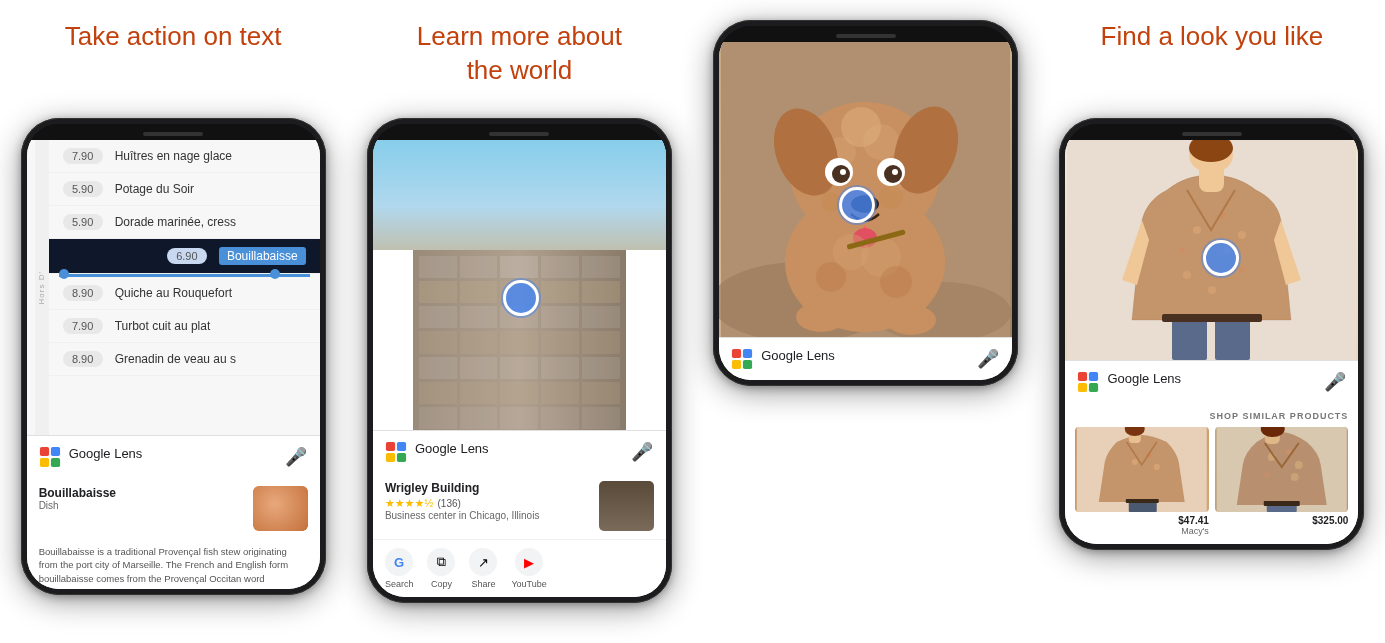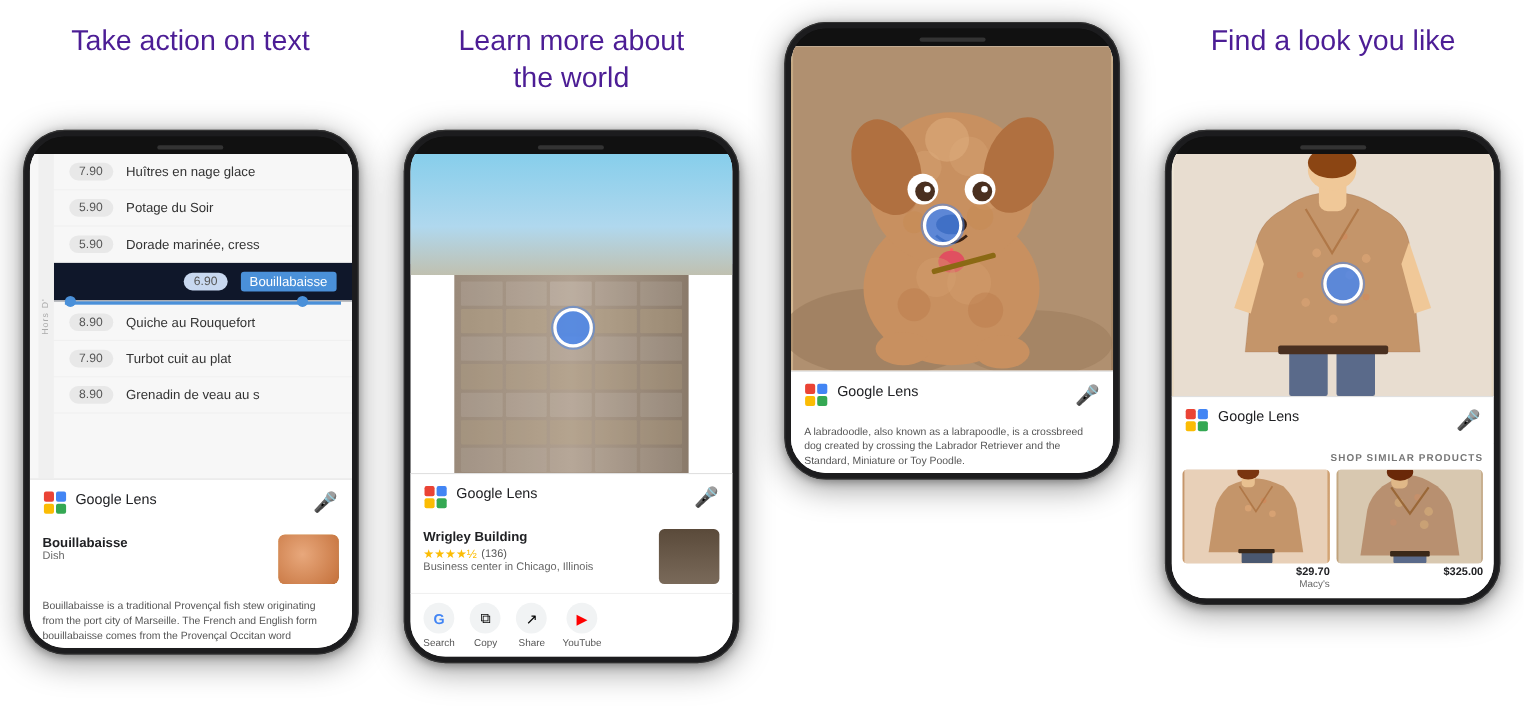--- a/index.html
+++ b/index.html
@@ -26,21 +26,21 @@
       display: flex;
       flex-direction: column;
       align-items: center;
       padding-top: 20px;
       position: relative;
     }
 
     .column-title {
       font-size: 26px;
       font-weight: 400;
-      color: #4c1d95;
+      color: #c2410c;
       text-align: center;
       line-height: 1.3;
       margin-bottom: 18px;
       min-height: 80px;
       display: flex;
       align-items: flex-start;
       justify-content: center;
       padding: 0 20px;
     }
 
@@ -589,21 +589,20 @@
             <svg class="lens-icon" viewBox="0 0 24 24">
               <rect width="10" height="10" x="1" y="1" rx="2" fill="#EA4335"></rect>
               <rect width="10" height="10" x="13" y="1" rx="2" fill="#4285F4"></rect>
               <rect width="10" height="10" x="1" y="13" rx="2" fill="#FBBC04"></rect>
               <rect width="10" height="10" x="13" y="13" rx="2" fill="#34A853"></rect>
             </svg>
             <span class="lens-title">Google Lens</span>
             <span style="color:#4285f4; font-size:18px;">🎤</span>
           </div>
 
-          <div class="result-desc">A labradoodle, also known as a labrapoodle, is a crossbreed dog created by crossing the Labrador Retriever and the Standard, Miniature or Toy Poodle.</div>
         </div>
       </div>
     </div>
   </div>
 
   <div class="column">
     <div class="column-title">
       <span>Find a look you like</span>
     </div>
 
@@ -674,21 +673,21 @@
                     <circle cx="58" cy="35" r="3" fill="#e0a878" opacity="0.7"></circle>
                     <circle cx="72" cy="28" r="2.5" fill="#d4885a" opacity="0.7"></circle>
                     <circle cx="80" cy="40" r="3" fill="#e0a878" opacity="0.7"></circle>
                     <path d="M50 15 L65 38 L80 15" stroke="#b07848" stroke-width="1.5" fill="none"></path>
                     <rect x="52" y="74" width="28" height="11" rx="1" fill="#4a5870"></rect>
                     <rect x="49" y="72" width="33" height="4" rx="1" fill="#3a2818"></rect>
                     <rect x="52" y="2" width="12" height="14" rx="4" fill="#e8c090"></rect>
                     <ellipse cx="58" cy="2" rx="10" ry="7" fill="#7a3510"></ellipse>
                   </svg>
                 </div>
-                <div class="shop-price">$29.70</div>
+                <div class="shop-price">$47.41</div>
                 <div class="shop-store">Macy's</div>
               </div>
               <div class="shop-item">
                 <div class="shop-img shop-img-2" style="height:85px; border-radius:4px; overflow:hidden;">
                   <svg viewBox="0 0 130 85" style="width:100%; height:100%;">
                     <rect width="130" height="85" fill="#d8c8b0"></rect>
                     <path d="M40 15 Q28 25 26 38 L20 78 L110 78 L104 38 Q102 25 90 15 Q75 5 65 5 Q55 5 40 15Z" fill="#b89070"></path>
                     <circle cx="55" cy="30" r="4" fill="#d0a878" opacity="0.8"></circle>
                     <circle cx="72" cy="25" r="3" fill="#c8906a" opacity="0.8"></circle>
                     <circle cx="82" cy="38" r="4" fill="#d0a878" opacity="0.8"></circle>

